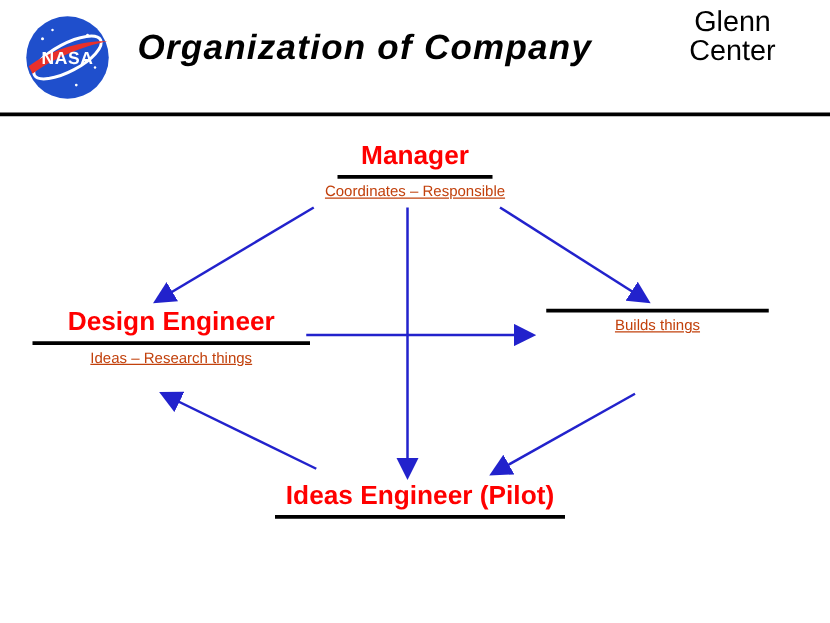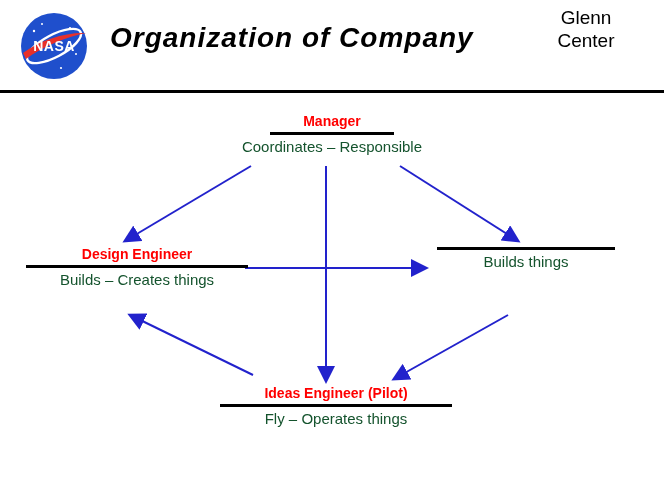--- a/index.html
+++ b/index.html
@@ -53,21 +53,21 @@
     color: #000000;
     white-space: nowrap;
   }
 
   #center-name {
     position: absolute;
     right: 18px;
     top: 6px;
     width: 120px;
     text-align: center;
-    font-size: 19px;
+    font-size: 23px;
     line-height: 23px;
     color: #000000;
   }
 
   
   #diagram {
     position: absolute;
     left: 0; top: 93px;
     width: 664px;
     height: 405px;
@@ -77,35 +77,36 @@
     left: 0; top: 0;
     width: 664px;
     height: 405px;
   }
 
   .node {
     position: absolute;
     text-align: center;
   }
   .node-title {
-    font-size: 14px;
+    font-size: 21px;
     font-weight: bold;
     color: #ff0000;
     white-space: nowrap;
     padding-bottom: 2px;
   }
   .node-underline {
     height: 3px;
     background: #000000;
     margin: 1px auto 3px auto;
   }
   .node-sub {
-    font-size: 15px;
-    color: #14532d;
+    font-size: 12px;
+    color: #c2410c;
     white-space: nowrap;
+    text-decoration: underline;
   }
 
   
   #node-manager      { left: 186px; top: 20px;  width: 292px; }
   #node-manager .node-underline { width: 124px; }
 
   #node-design       { left: 6px;   top: 153px; width: 262px; }
   #node-design .node-underline { width: 222px; }
 
   #node-manufacturer { left: 424px; top: 153px; width: 204px; }
@@ -176,28 +177,27 @@
 
     <div class="node" id="node-manager">
       <div class="node-title">Manager</div>
       <div class="node-underline"></div>
       <div class="node-sub">Coordinates –  Responsible</div>
     </div>
 
     <div class="node" id="node-design">
       <div class="node-title">Design  Engineer</div>
       <div class="node-underline"></div>
-      <div class="node-sub">Builds –  Creates  things</div>
+      <div class="node-sub">Ideas –  Research  things</div>
     </div>
 
     <div class="node" id="node-manufacturer">
       <div class="node-underline"></div>
       <div class="node-sub">Builds  things</div>
     </div>
 
     <div class="node" id="node-test">
       <div class="node-title">Ideas  Engineer  (Pilot)</div>
       <div class="node-underline"></div>
-      <div class="node-sub">Fly –  Operates  things</div>
     </div>
 
   </div>
 </div>
 
 </body></html>

